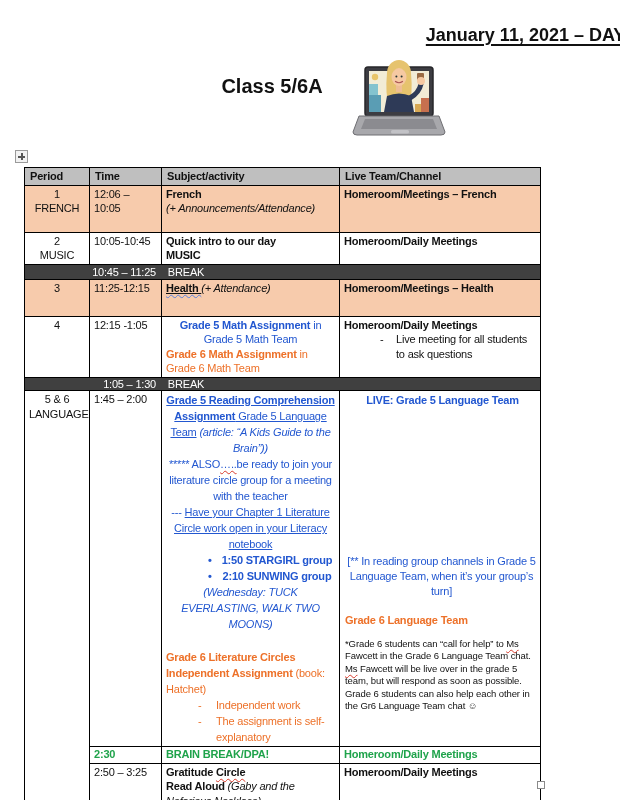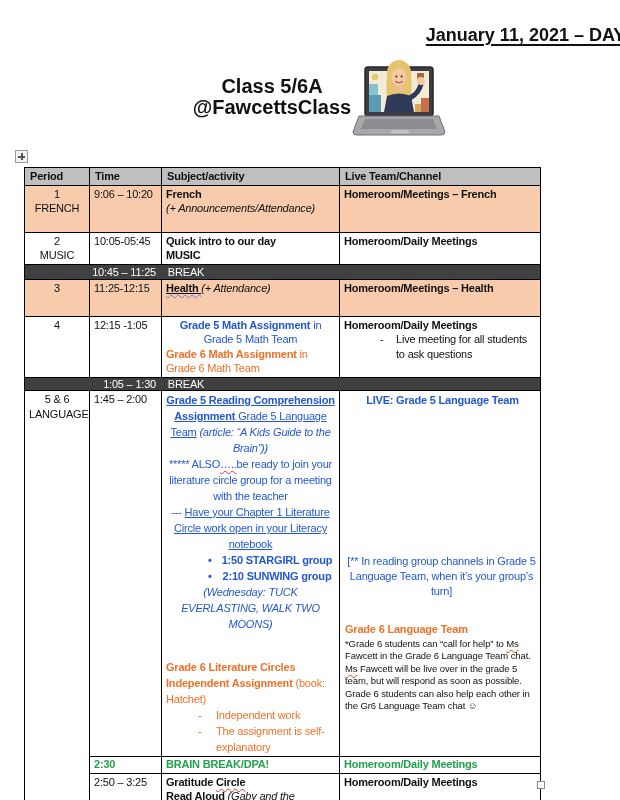--- a/index.html
+++ b/index.html
@@ -57,37 +57,36 @@
   .bar .bar-label{margin-left:9px;}
   
   .blt{position:relative;padding-left:53px;}
   .blt .mk{position:absolute;left:42px;top:0;}
   .dash-item{position:relative;padding-left:50px;}
   .dash-item .mk{position:absolute;left:32px;top:0;}
   .live-dash{position:relative;padding-left:52px;}
   .live-dash .mk{position:absolute;left:36px;top:0;}
   
   .lang-subj{position:relative;line-height:16px;}
-  .g6-para{margin-top:27px;}
+  .g6-para{margin-top:17px;}
   .lang-live{position:relative;height:100%;}
   .lang-live .live-line{position:absolute;top:2px;left:5px;width:195px;}
   .lang-live .bracket{position:absolute;top:163px;left:5px;width:193px;line-height:15px;}
-  .lang-live .g6team{position:absolute;top:231px;left:5px;width:195px;}
+  .lang-live .g6team{position:absolute;top:222px;left:5px;width:195px;}
   .lang-live .g6note{position:absolute;top:247px;left:5px;width:196px;font-size:9.5px;line-height:12.4px;letter-spacing:-0.1px;color:#111;}
 </style>
 </head>
 <body>
 
 <div class="doc-title">
   <span>January 11, 2021 – DAY 3</span>
 </div>
 
 <div class="class-block">
   <div>Class 5/6A</div>
-  <div>@FawcettsClass</div>
 </div>
 
 <div class="bitmoji">
   <svg width="98" height="84" viewBox="0 0 98 84">
 
     <rect x="15" y="9" width="68" height="49" rx="3" fill="#3c3c42" stroke="#26262a" stroke-width="1.5"></rect>
     <rect x="19" y="13" width="60" height="41" fill="#f2ecd6"></rect>
 
     <rect x="19" y="26" width="9" height="11" fill="#84c3cf"></rect>
     <rect x="19" y="37" width="12" height="17" fill="#5a9db4"></rect>
@@ -136,34 +135,34 @@
     <th>Time</th>
     <th>Subject/activity</th>
     <th>Live Team/Channel</th>
   </tr>
 
   <tr style="height:47px;">
     <td class="peach c-period">
       <div>1</div>
           <div>FRENCH</div>
     </td>
-    <td class="peach c-time">9:06 – 10:20</td>
+    <td class="peach c-time">12:06 – 10:05</td>
     <td class="peach c-subj">
       <div class="bold">French</div>
       <div class="ital">(+ Announcements/Attendance)</div>
     </td>
     <td class="peach c-live bold">Homeroom/Meetings – French</td>
   </tr>
 
   <tr style="height:32px;">
     <td class="c-period">
       <div>2</div>
           <div>MUSIC</div>
     </td>
-    <td class="c-time">10:05-05:45</td>
+    <td class="c-time">10:05-10:45</td>
     <td class="c-subj bold">
       <div>Quick intro to our day</div>
       <div>MUSIC</div>
     </td>
     <td class="c-live bold">Homeroom/Daily Meetings</td>
   </tr>
 
   <tr class="bar" style="height:15px;">
     <td colspan="4">
       <span class="bar-time">10:45 – 11:25</span>

